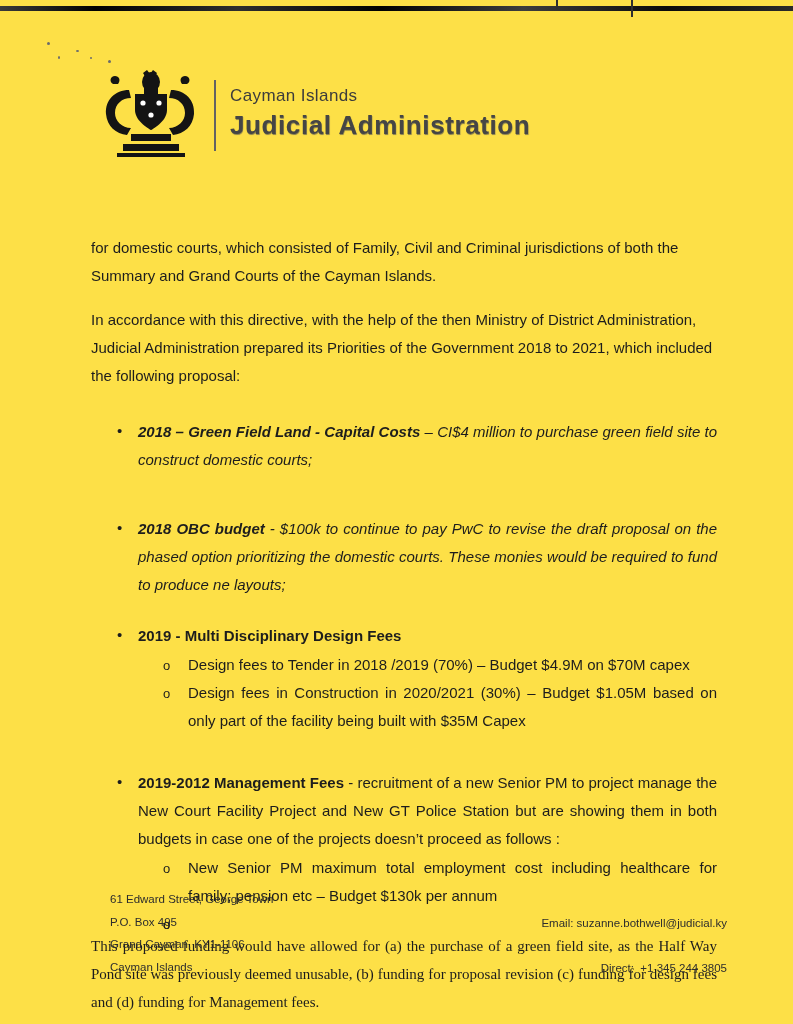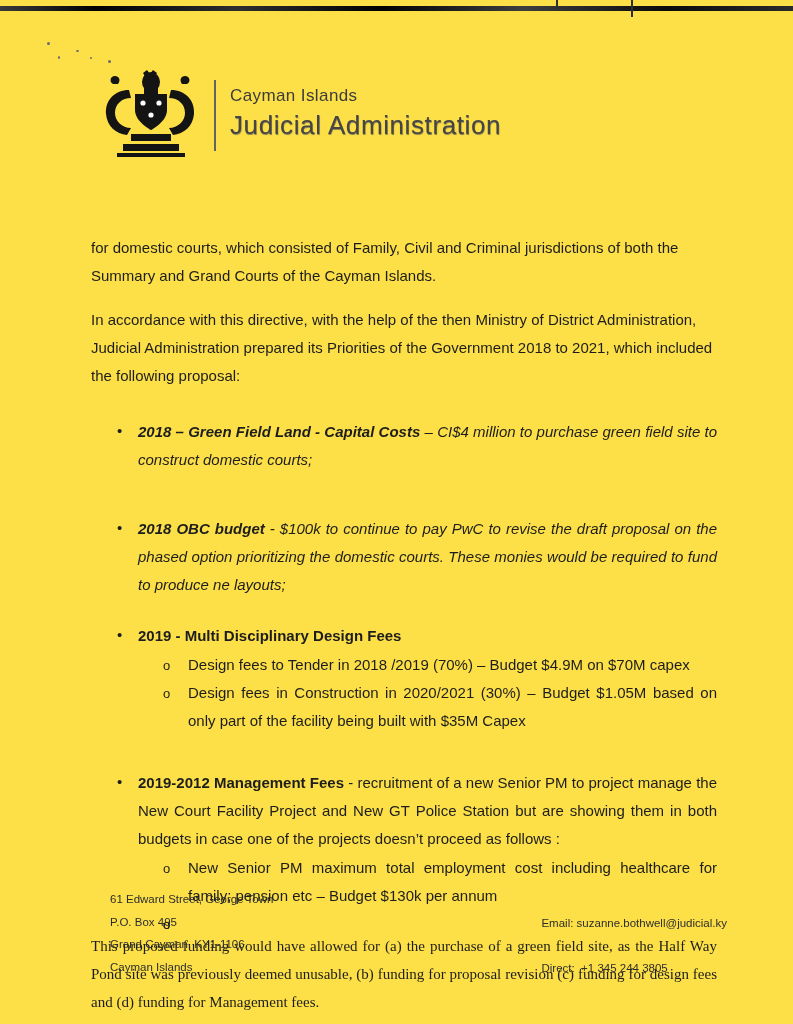--- a/index.html
+++ b/index.html
@@ -19,21 +19,21 @@
   .sp2{left:58px;top:56px;width:2px;height:3px;}
   .sp3{left:76px;top:50px;width:3px;height:2px;}
   .sp4{left:90px;top:57px;width:2px;height:2px;}
   .sp5{left:108px;top:60px;width:3px;height:3px;}
 
   
   .letterhead{position:absolute;top:70px;left:95px;display:flex;align-items:flex-start;}
   .crest{width:110px;height:90px;flex:0 0 auto;}
   .org-block{margin-left:9px;border-left:2px solid #636363;padding:6px 0 10px 14px;margin-top:10px;}
   .org1{font-size:17px;color:#3c3c3c;letter-spacing:.4px;}
-  .org2{font-size:26px;font-weight:normal;color:#454545;letter-spacing:.6px;margin-top:4px;
+  .org2{font-size:26px;font-weight:bold;color:#454545;letter-spacing:.6px;margin-top:4px;
         text-shadow:.5px .5px .7px rgba(80,80,80,.65);}
 
   
   .content{position:absolute;top:190px;left:91px;width:626px;font-size:15px;line-height:28px;margin-top:44px;}
   p{margin:0;}
   .p-intro1{margin-bottom:16px;}
   .p-intro2{margin-bottom:0;}
   ul{list-style:none;margin:0;padding:0;}
   .bullets{margin-top:28px;margin-bottom:22px;}
   .bullet{position:relative;padding-left:47px;text-align:justify;}
@@ -47,21 +47,21 @@
   .subs{margin-top:1px;}
   .sub{position:relative;padding-left:50px;text-align:justify;}
   .o-marker{position:absolute;left:25px;top:1px;font-size:13px;}
   .p-close1{margin-top:20px;margin-bottom:26px;text-align:justify;font-family:Liberation Serif, serif;}
   .p-close2{text-align:justify;}
 
   
   .footer{position:absolute;top:893px;left:110px;width:617px;display:flex;
           justify-content:space-between;font-size:11.5px;color:#2d2d2d;}
   .footer-left div{margin-bottom:10.5px;}
-  .footer-right{text-align:left;white-space:pre;}
+  .footer-right{text-align:right;white-space:pre;}
   .footer-right div{margin-bottom:9px;}
 </style>
 </head>
 <body>
 
 <div class="page">
 
   <div class="scanline"></div>
   <div class="tick tick-a"></div>
   <div class="tick tick-b"></div>

